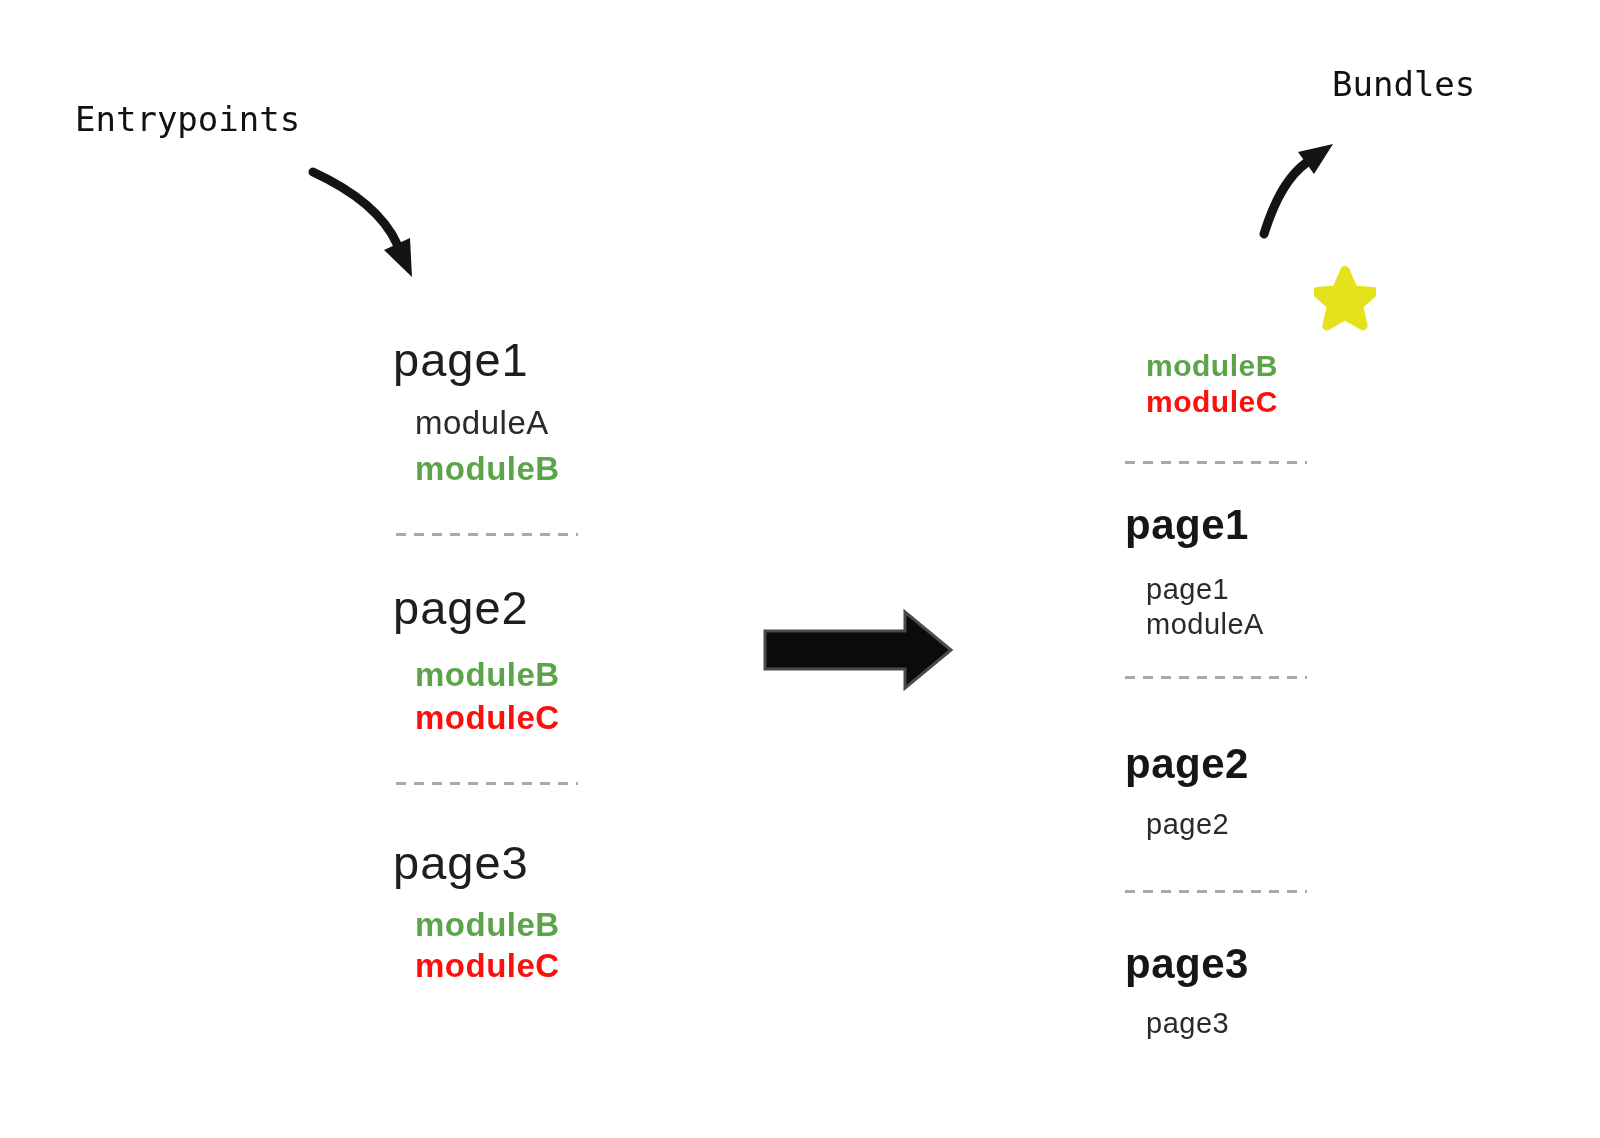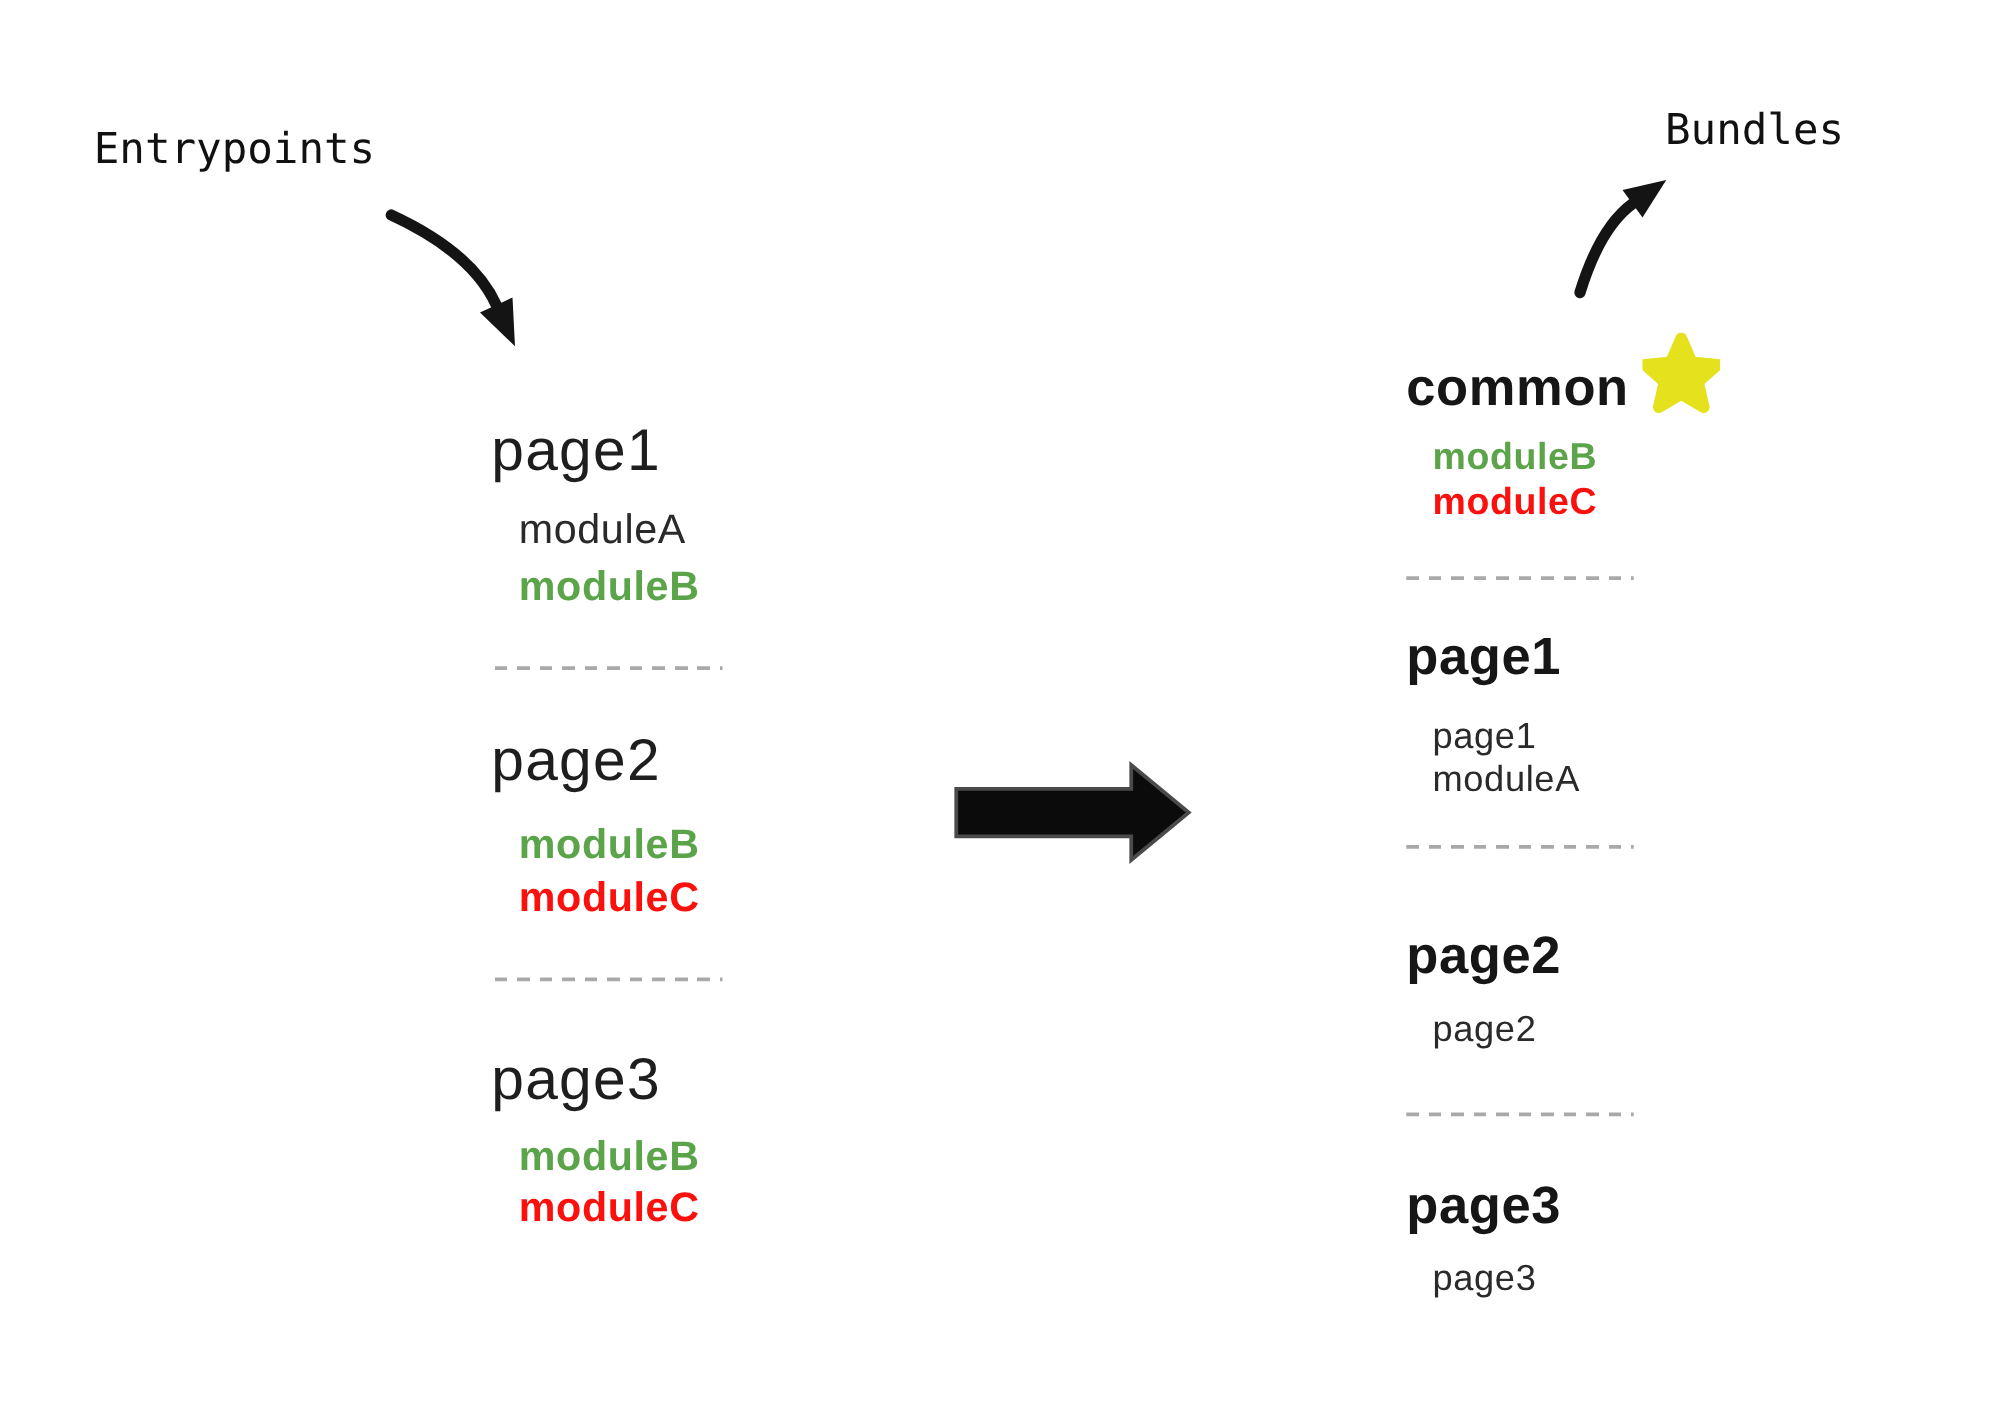--- a/index.html
+++ b/index.html
@@ -13,21 +13,21 @@
   }
   .abs { position: absolute; white-space: nowrap; }
 
   .mono-label {
     font-family: "DejaVu Sans Mono", monospace;
     font-size: 34px;
     color: #111111;
     line-height: 1.1;
   }
   .entry-label  { left: 75px;  top: 101px; }
-  .bundles-label{ left: 1332px; top: 66px; margin-top: 20px; }
+  .bundles-label{ left: 1332px; top: 66px; }
 
   .overlay { position: absolute; left: 0; top: 0; pointer-events: none; }
 
   
   .eh { font-size: 47px; font-weight: 400; color: #1e1e1e; letter-spacing: 1px; line-height: 1.1; }
   .emod { font-size: 33px; line-height: 1.1; letter-spacing: 0.5px; }
   .bold { font-weight: 700; }
   .L-h1 { left: 393px; top: 334px; }
   .L-m1a { left: 415px; top: 405px; }
   .L-m1b { left: 415px; top: 451px; }
@@ -98,21 +98,20 @@
 
   <div class="abs eh L-h2" style="color: rgb(30, 30, 30);">page2</div>
   <div class="abs emod bold L-m2a" style="color: rgb(91, 164, 74);">moduleB</div>
   <div class="abs emod bold L-m2b" style="color: rgb(250, 16, 12);">moduleC</div>
   <div class="dash L-d2"></div>
 
   <div class="abs eh L-h3" style="color: rgb(30, 30, 30);">page3</div>
   <div class="abs emod bold L-m3a" style="color: rgb(91, 164, 74);">moduleB</div>
   <div class="abs emod bold L-m3b" style="color: rgb(250, 16, 12);">moduleC</div>
 
-  <div class="abs bh R-h0">common</div>
   <span class="abs star-wrap">
     <svg width="62" height="68" viewBox="0 0 52 58">
       <polygon points="26,4 33.1,20.3 50.7,22 37.4,33.7 41.3,51 26,42 10.7,51 14.6,33.7 1.3,22 18.9,20.3" stroke-width="8" stroke-linejoin="round" fill="#e5e11c" stroke="#e5e11c"></polygon>
     </svg>
   </span>
   <div class="abs bmod-strong R-m0a" style="color: rgb(91, 164, 74);">moduleB</div>
   <div class="abs bmod-strong R-m0b" style="color: rgb(250, 16, 12);">moduleC</div>
   <div class="dash R-d1"></div>
 
   <div class="abs bh R-h1">page1</div>

